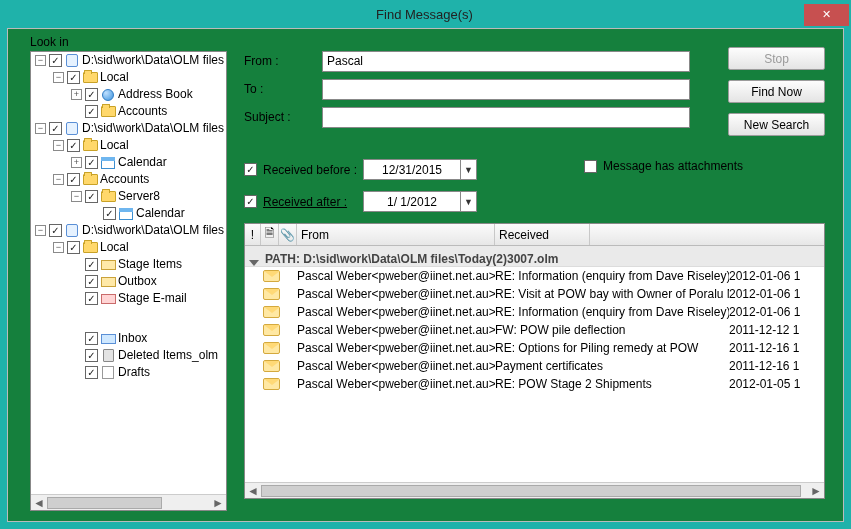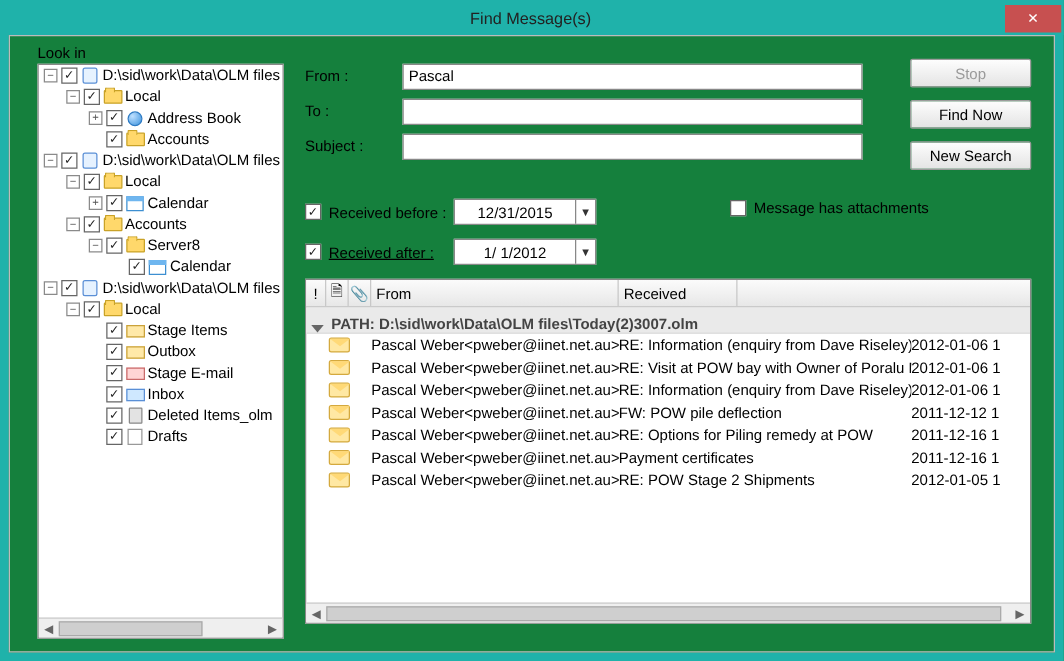--- a/index.html
+++ b/index.html
@@ -202,21 +202,21 @@
           <span class="node-label">Outbox</span>
         </div>
         <div class="tree-row" style="padding-left: 40px;">
           <span style="width: 14px; display: inline-block; flex: 0 0 auto;"></span>
           <span class="cb"></span>
           <span class="ic">
             <span class="mail-junk"></span>
           </span>
           <span class="node-label">Stage E-mail</span>
         </div>
-        <div class="tree-row" style="padding-left: 40px;">
+        <div class="tree-row" style="padding-left: 40px; margin-top: 23px;">
           <span style="width: 14px; display: inline-block; flex: 0 0 auto;"></span>
           <span class="cb"></span>
           <span class="ic">
             <span class="mail-in"></span>
           </span>
           <span class="node-label">Inbox</span>
         </div>
         <div class="tree-row" style="padding-left: 40px;">
           <span style="width: 14px; display: inline-block; flex: 0 0 auto;"></span>
           <span class="cb"></span>

